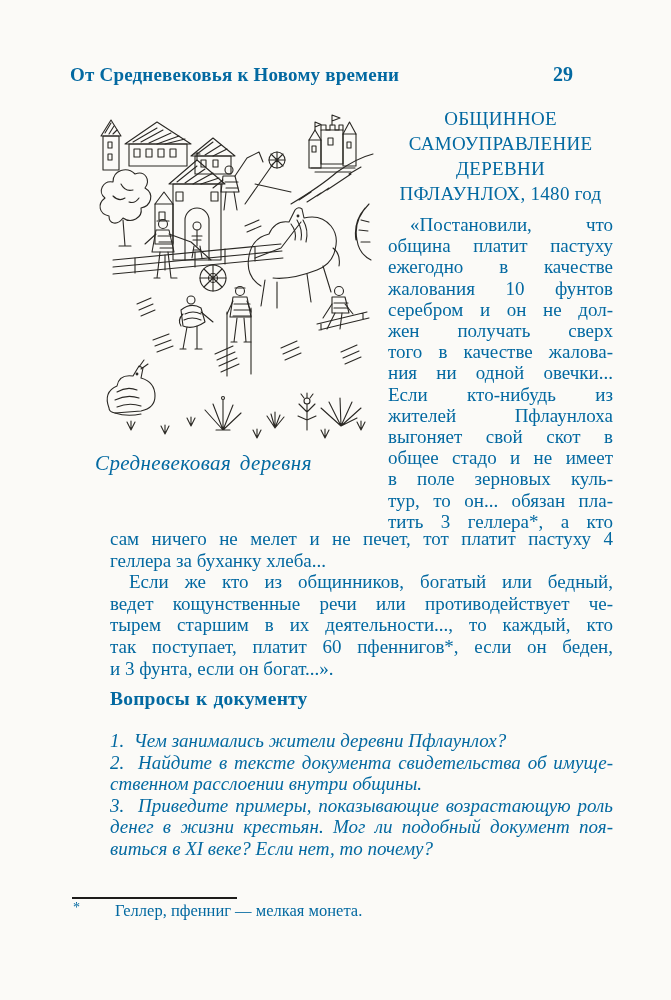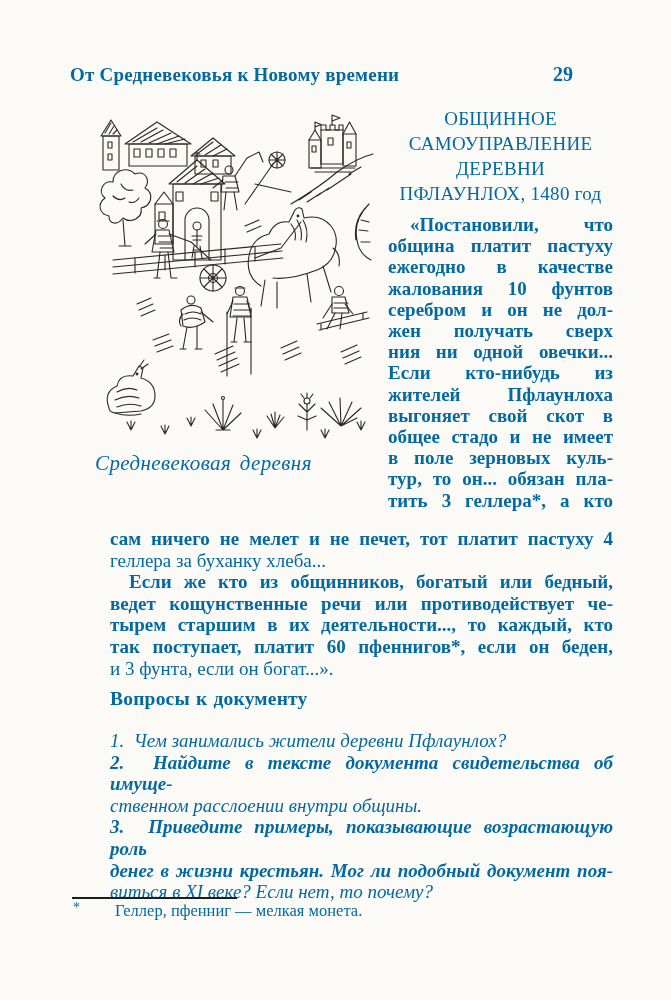--- a/index.html
+++ b/index.html
@@ -15,21 +15,21 @@
   .illus{position:absolute;left:95px;top:108px;width:280px;height:332px;}
   .illus svg{display:block;width:100%;height:100%;}
   .caption{position:absolute;left:95px;top:451px;width:280px;text-align:left;font-style:italic;font-size:21px;letter-spacing:.4px;word-spacing:3px;}
   
   .rcol{position:absolute;left:388px;top:106px;width:225px;}
   .doc-heading{font-size:19px;line-height:25px;letter-spacing:.3px;text-align:center;}
   .col-par{margin-top:8px;font-size:19px;line-height:21.2px;}
   
   .fullblock{position:absolute;left:110px;top:528px;width:503px;font-size:19px;line-height:21.6px;}
   .tline{min-height:1em;}
-  .just{text-align:justify;text-align-last:justify;font-weight:bold;}
+  .just{text-align:justify;text-align-last:justify;}
   
   .q-heading{position:absolute;left:110px;top:688px;font-weight:bold;font-size:19.5px;letter-spacing:.2px;word-spacing:1px;}
   .q-block{position:absolute;left:110px;top:730px;width:503px;font-style:italic;font-size:19px;line-height:21.6px;}
   
   .fn-rule{position:absolute;left:72px;top:897px;width:165px;height:2px;background:#1d1c1a;}
   .fn-star{position:absolute;left:73px;top:900px;font-size:14px;}
   .fn-text{position:absolute;left:115px;top:901px;font-size:16.5px;}
 </style>
 </head>
 <body>
@@ -187,20 +187,21 @@
         <div class="tline">ДЕРЕВНИ</div>
         <div class="tline">ПФЛАУНЛОХ, 1480 год</div>
       </div>
     <div class="col-par">
         <div class="tline just" style="text-indent: 22px;">«Постановили, что</div>
         <div class="tline just">община платит пастуху</div>
         <div class="tline just">ежегодно в качестве</div>
         <div class="tline just">жалования 10 фунтов</div>
         <div class="tline just">серебром и он не дол-</div>
         <div class="tline just">жен получать сверх</div>
+        <div class="tline just">того в качестве жалова-</div>
         <div class="tline just">ния ни одной овечки...</div>
         <div class="tline just">Если кто-нибудь из</div>
         <div class="tline just">жителей Пфлаунлоха</div>
         <div class="tline just">выгоняет свой скот в</div>
         <div class="tline just">общее стадо и не имеет</div>
         <div class="tline just">в поле зерновых куль-</div>
         <div class="tline just">тур, то он... обязан пла-</div>
         <div class="tline just">тить 3 геллера*, а кто</div>
       </div>
   </div>

